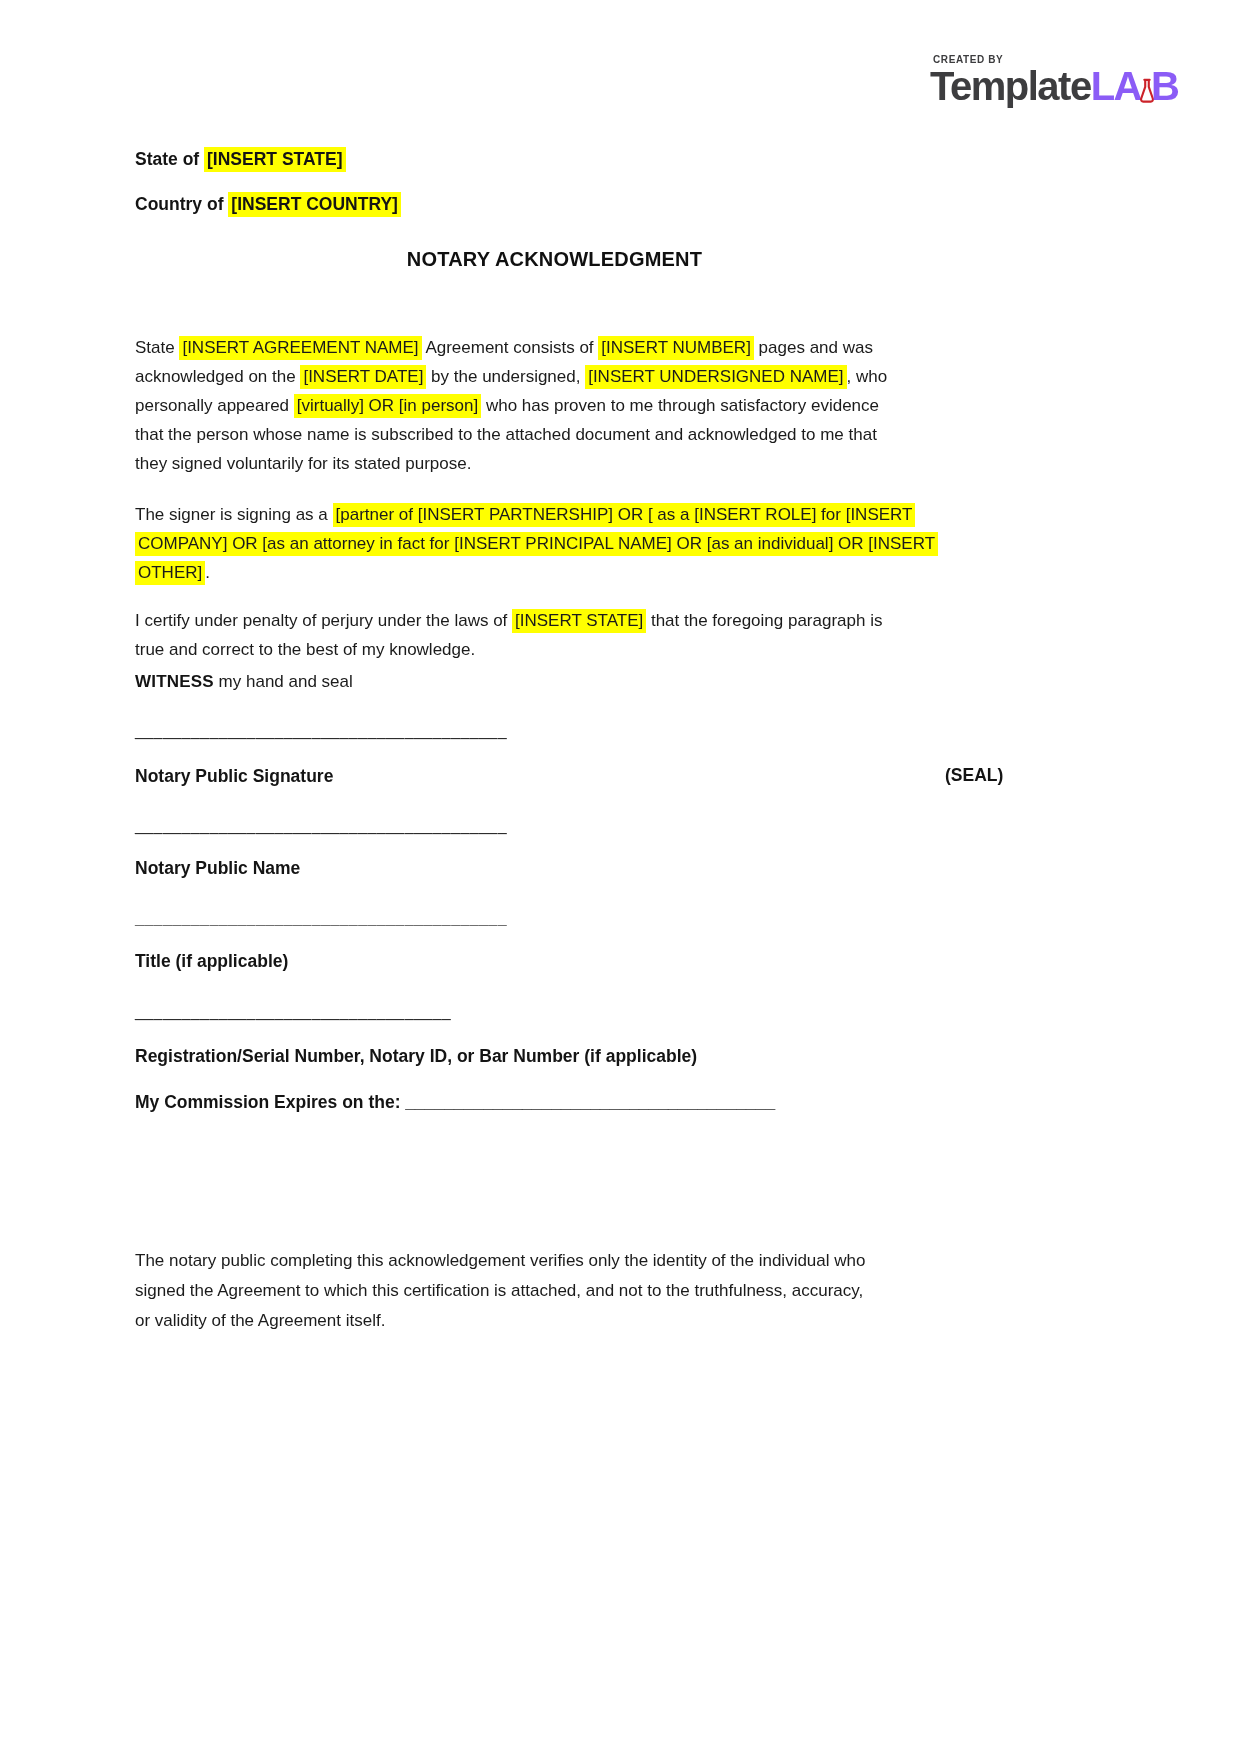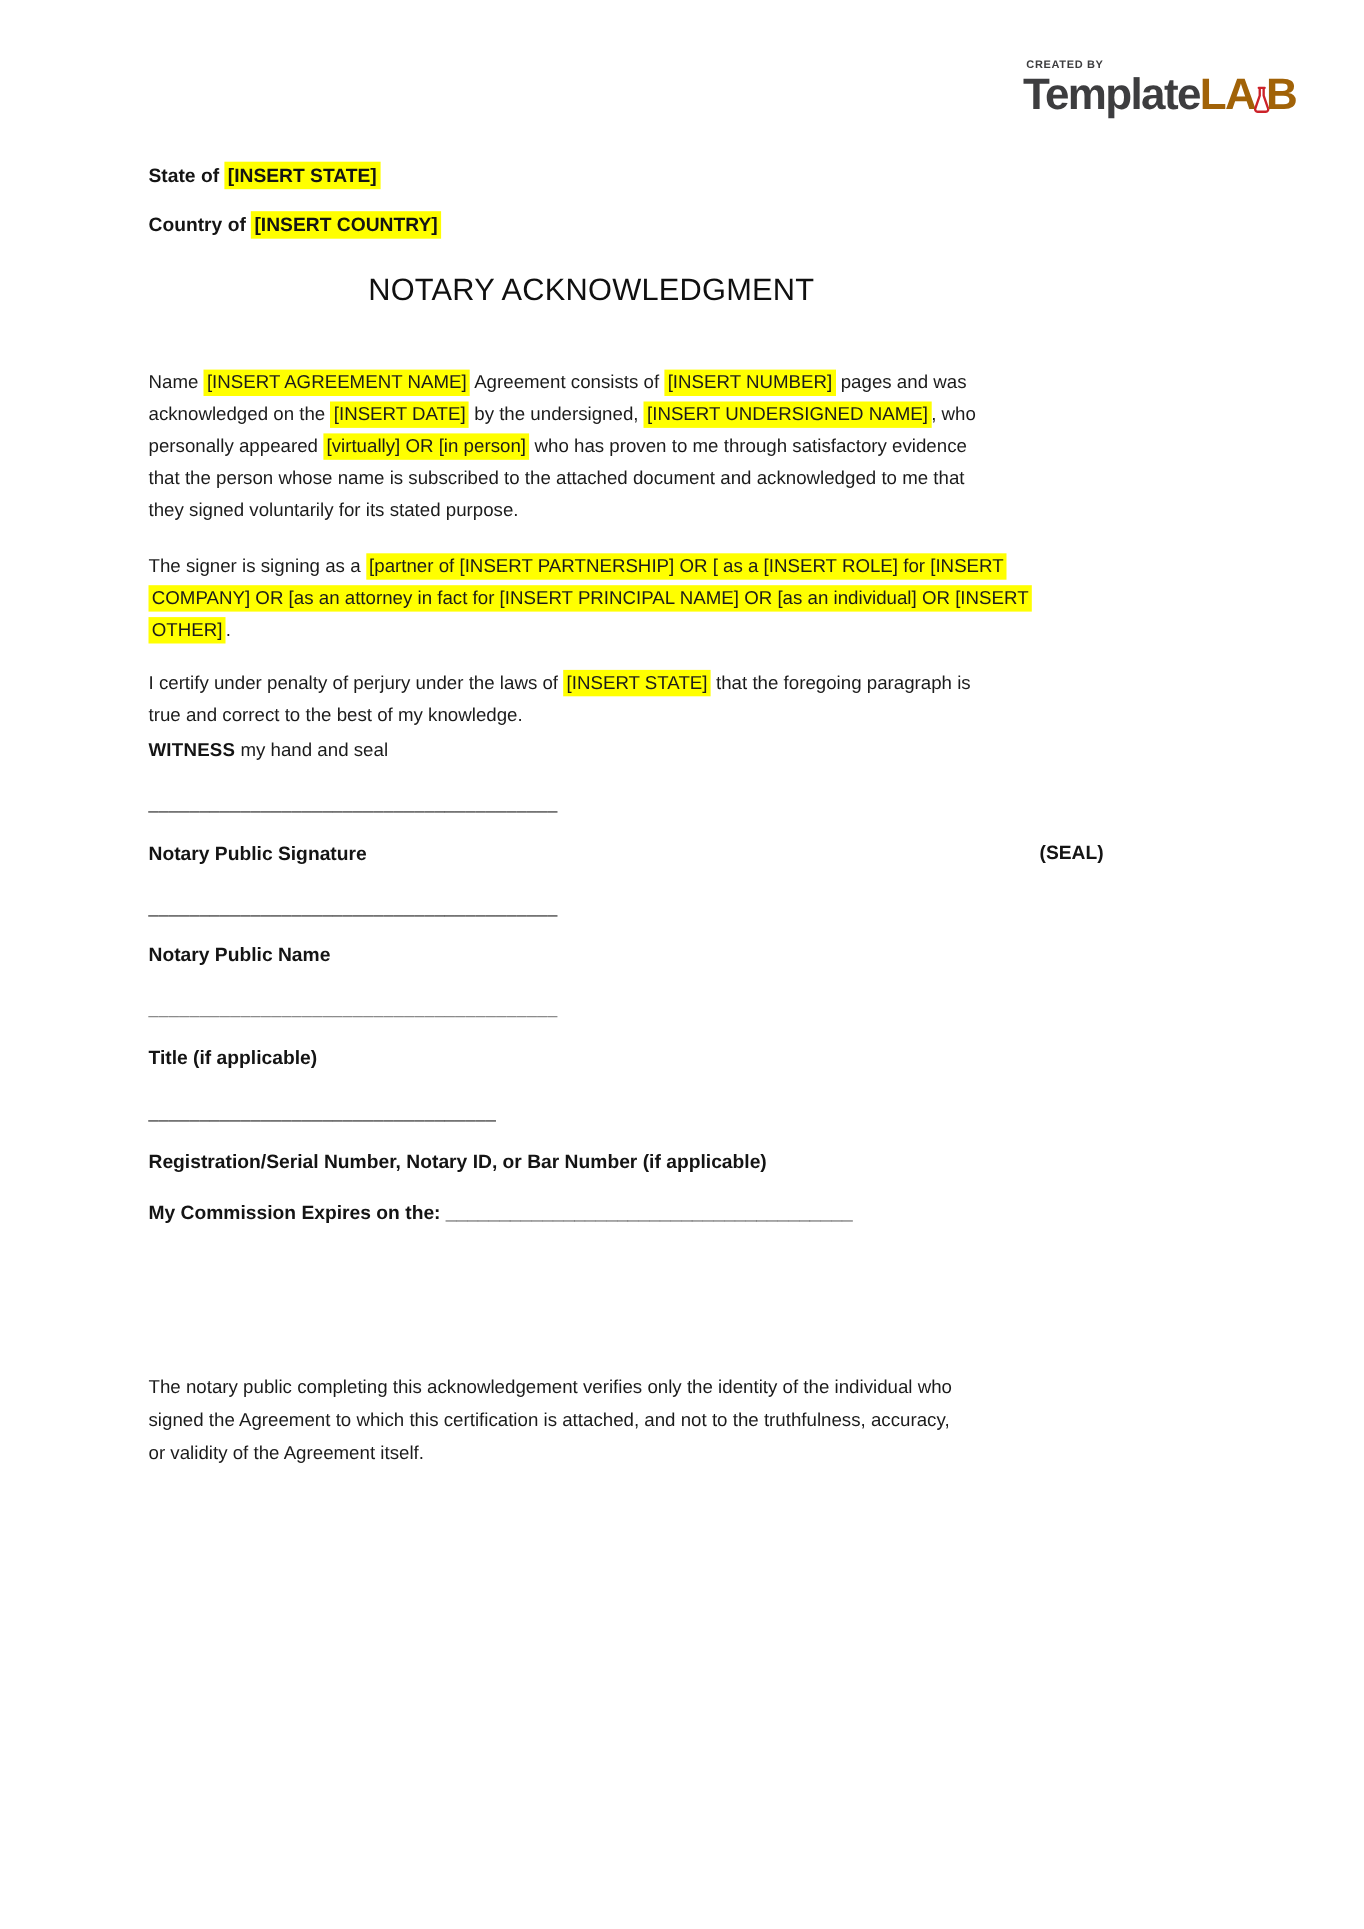--- a/index.html
+++ b/index.html
@@ -5,28 +5,28 @@
   html,body{margin:0;padding:0;background:#ffffff;}
   .page{
     position:relative;width:1240px;height:1754px;background:#ffffff;
     font-family:"Liberation Sans",sans-serif;color:#1b1b1b;overflow:hidden;
   }
   
   .logo{position:absolute;top:55px;left:905px;line-height:1;margin-left:25px;}
   .created-by{font-size:10px;font-weight:700;color:#3d3d3f;letter-spacing:.6px;margin:0 0 1px 3px;}
   .brand{font-size:40px;font-weight:700;letter-spacing:-1.5px;display:flex;align-items:flex-end;}
   .brand-gray{color:#3d3d3f;}
-  .brand-red{color:#a16207;}
+  .brand-red{color:#8b5cf6;}
   .flask{margin:0 -4px 2px -2px;flex:none;}
   
   .intro-line{position:absolute;left:135px;font-size:17.5px;font-weight:700;color:#141414;white-space:nowrap;}
   .hl{background:#ffff00;padding:2px 3px 3px;box-decoration-break:clone;-webkit-box-decoration-break:clone;}
   
-  .doc-title{position:absolute;left:120px;top:248px;width:835px;text-align:center;
-    font-size:28px;font-weight:400;color:#101010;letter-spacing:.2px;}
+  .doc-title{position:absolute;left:137px;top:248px;width:835px;text-align:center;
+    font-size:20px;font-weight:700;color:#101010;letter-spacing:.2px;}
   
   .para{position:absolute;left:135px;width:880px;font-size:17px;line-height:29px;
     white-space:pre-wrap;color:#1b1b1b;}
   .p1{top:316px;} .p2{top:483px;} .p3{top:588px;margin-top:18px;}
   .witness{position:absolute;left:135px;top:672px;font-size:17px;color:#1b1b1b;}
   .witness .wbold{font-weight:700;letter-spacing:.2px;color:#141414;}
   
   .sig-line{position:absolute;left:135px;font-size:16px;color:#1b1b1b;white-space:nowrap;letter-spacing:.4px;}
   .sig-line.bold{font-weight:700;}
   .sig-label{position:absolute;left:135px;font-size:17.5px;font-weight:700;color:#141414;white-space:nowrap;}
@@ -52,21 +52,21 @@
         <span class="brand-red">B</span>
     </div>
   </div>
 
   <div class="intro-line" style="top:149px"><span>State of </span><span class="hl">[INSERT STATE]</span></div>
 
   <div class="intro-line" style="top:194px"><span>Country of </span><span class="hl">[INSERT COUNTRY]</span></div>
 
   <div class="doc-title">NOTARY ACKNOWLEDGMENT</div>
 
-  <p class="para p1"><span>Name </span><span class="hl">[INSERT AGREEMENT NAME]</span><span> Agreement consists of </span><span class="hl">[INSERT NUMBER]</span><span> pages and was
+  <p class="para p1"><span>State </span><span class="hl">[INSERT AGREEMENT NAME]</span><span> Agreement consists of </span><span class="hl">[INSERT NUMBER]</span><span> pages and was
 acknowledged on the </span><span class="hl">[INSERT DATE]</span><span> by the undersigned, </span><span class="hl">[INSERT UNDERSIGNED NAME]</span><span>, who
 personally appeared </span><span class="hl">[virtually] OR [in person]</span><span> who has proven to me through satisfactory evidence
 that the person whose name is subscribed to the attached document and acknowledged to me that
 they signed voluntarily for its stated purpose.</span></p>
 
   <p class="para p2"><span>The signer is signing as a </span><span class="hl">[partner of [INSERT PARTNERSHIP] OR [ as a [INSERT ROLE] for [INSERT
 COMPANY] OR [as an attorney in fact for [INSERT PRINCIPAL NAME] OR [as an individual] OR [INSERT
 OTHER]</span><span>.</span></p>
 
   <p class="para p3"><span>I certify under penalty of perjury under the laws of </span><span class="hl">[INSERT STATE]</span><span> that the foregoing paragraph is

